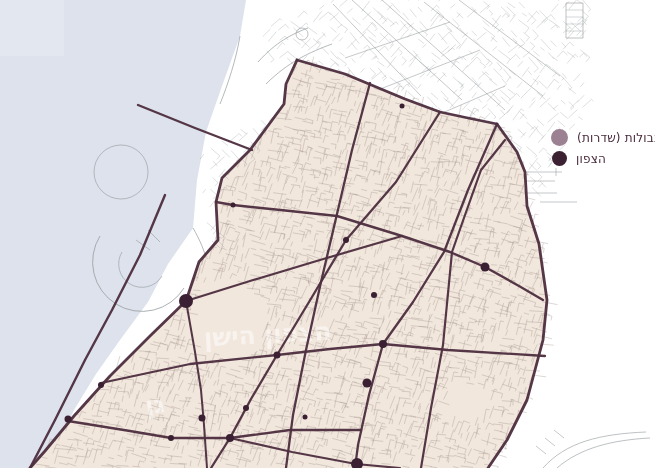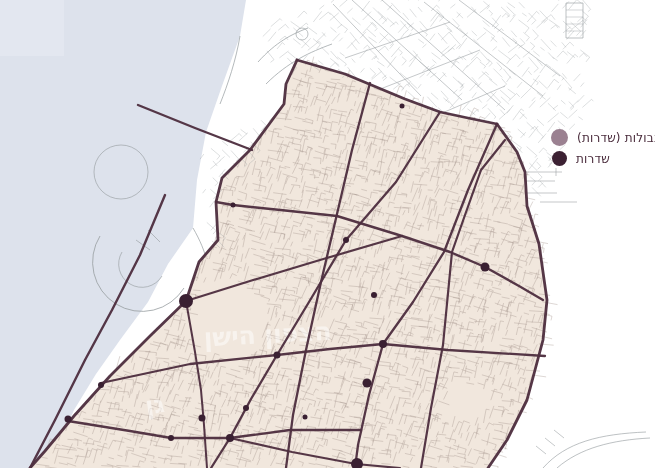--- a/index.html
+++ b/index.html
@@ -76,16 +76,16 @@
       <circle cx="305" cy="417" r="2.5" fill="#3a2032"></circle>
     </svg>
 
   <div class="legend">
     <div class="legend-row">
       <span class="swatch boundary" style="background-color: rgb(155, 129, 145);"></span>
       <span class="legend-label">גבולות (שדרות)</span>
     </div>
     <div class="legend-row">
       <span class="swatch square" style="background-color: rgb(60, 33, 51);"></span>
-      <span class="legend-label">שדרות</span>
+      <span class="legend-label">הצפון</span>
     </div>
   </div>
 </div>
 
 </body></html>

